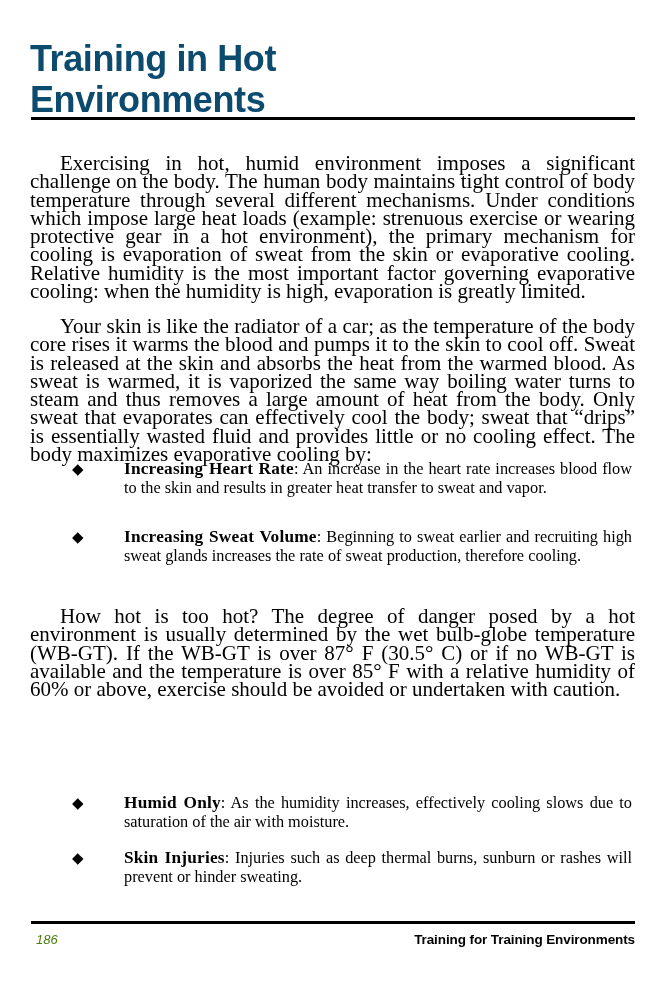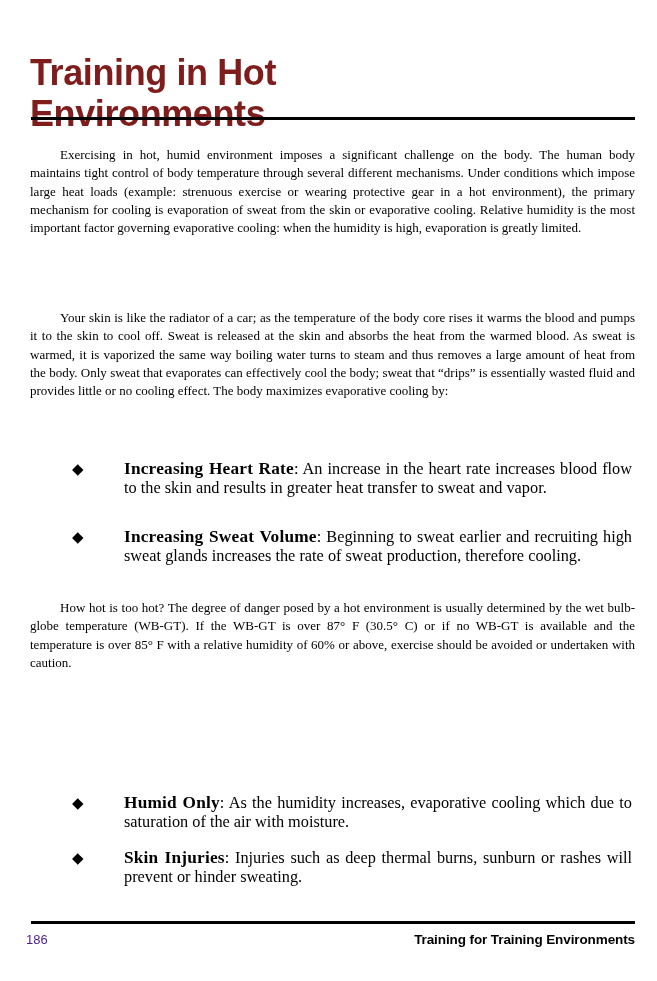--- a/index.html
+++ b/index.html
@@ -22,28 +22,28 @@
     left: 0;
     top: 0;
     width: 657px;
     height: 981px;
   }
 
   
   .h1 {
     position: absolute;
     left: 30px;
-    top: 28px;
+    top: 14px;
     width: 420px;
     font-family: "Liberation Sans", "DejaVu Sans", sans-serif;
     font-weight: bold;
     font-size: 36px;
     line-height: 41px;
     letter-spacing: -0.4px;
-    color: #7f1d1d;
+    color: #0c4a6e;
   }
 
   .rule-top {
     position: absolute;
     left: 31px;
     top: 117px;
     width: 604px;
     height: 3px;
     background: #000;
   }
@@ -59,21 +59,21 @@
     line-height: 32px;
     letter-spacing: -0.3px;
     color: #000;
   }
 
   
   .para {
     position: absolute;
     left: 30px;
     width: 605px;
-    font-size: 13px;
+    font-size: 21px;
     line-height: 18.3px;
     text-align: justify;
     text-justify: inter-word;
     color: #000;
   }
   .para .indent {
     display: inline-block;
     width: 30px;
   }
 
@@ -120,26 +120,27 @@
   .rule-bottom {
     position: absolute;
     left: 31px;
     top: 921px;
     width: 604px;
     height: 3px;
     background: #000;
   }
   .folio {
     position: absolute;
-    left: 26px;
+    left: 36px;
     top: 932px;
     font-family: "Liberation Sans", "DejaVu Sans", sans-serif;
     font-size: 13px;
     line-height: 16px;
-    color: #4c1d95;
+    color: #4d7c0f;
+    font-style: italic;
   }
   .runhead {
     position: absolute;
     right: 22px;
     top: 932px;
     font-family: "Liberation Sans", "DejaVu Sans", sans-serif;
     font-weight: bold;
     font-size: 13.5px;
     line-height: 16px;
     letter-spacing: -0.1px;
@@ -168,21 +169,21 @@
   <div class="bullet b2">
     <span class="dia">◆</span>
     <span class="btext"><span class="blead">Increasing Sweat Volume</span><span>: Beginning to sweat earlier and recruiting high sweat glands increases the rate of sweat production, therefore cooling.</span></span>
   </div>
 
   <p class="para p3"><span class="indent"></span><span>How hot is too hot? The degree of danger posed by a hot environment is usually determined by the wet bulb-globe temperature (WB-GT). If the WB-GT is over 87° F (30.5° C) or if no WB-GT is available and the temperature is over 85° F with a relative humidity of 60% or above, exercise should be avoided or undertaken with caution.</span></p>
 
 
   <div class="bullet b3">
     <span class="dia">◆</span>
-    <span class="btext"><span class="blead">Humid Only</span><span>: As the humidity increases, evaporative cooling which due to saturation of the air with moisture.</span></span>
+    <span class="btext"><span class="blead">Humid Only</span><span>: As the humidity increases, effectively cooling slows due to saturation of the air with moisture.</span></span>
   </div>
 
   <div class="bullet b4">
     <span class="dia">◆</span>
     <span class="btext"><span class="blead">Skin Injuries</span><span>: Injuries such as deep thermal burns, sunburn or rashes will prevent or hinder sweating.</span></span>
   </div>
 
   <div class="rule-bottom"></div>
 
   <div class="folio">186</div>

